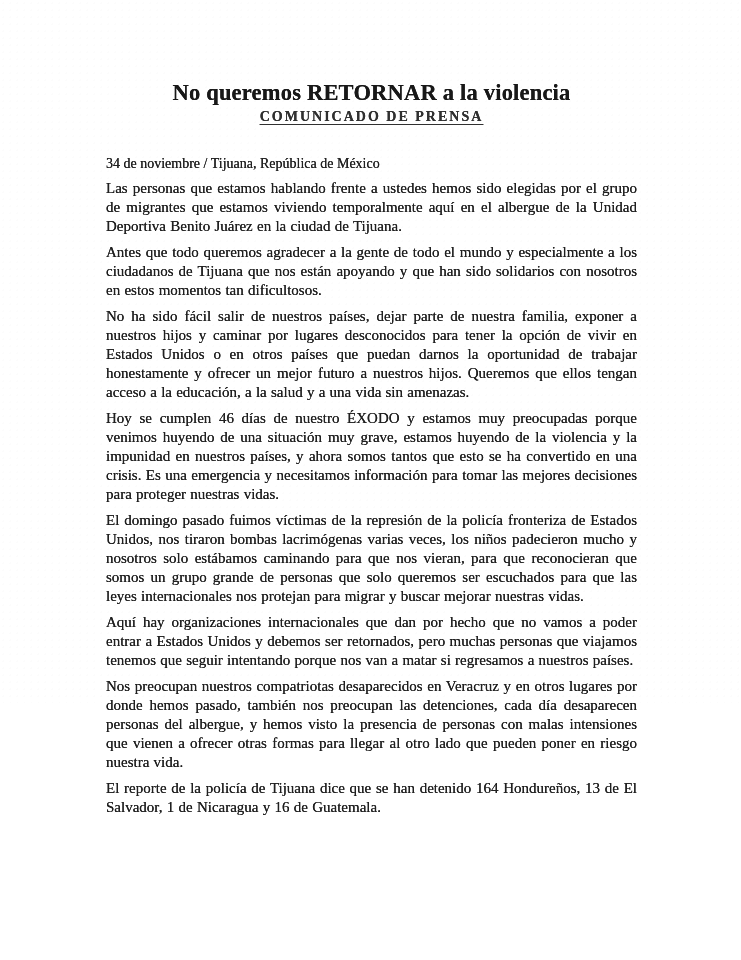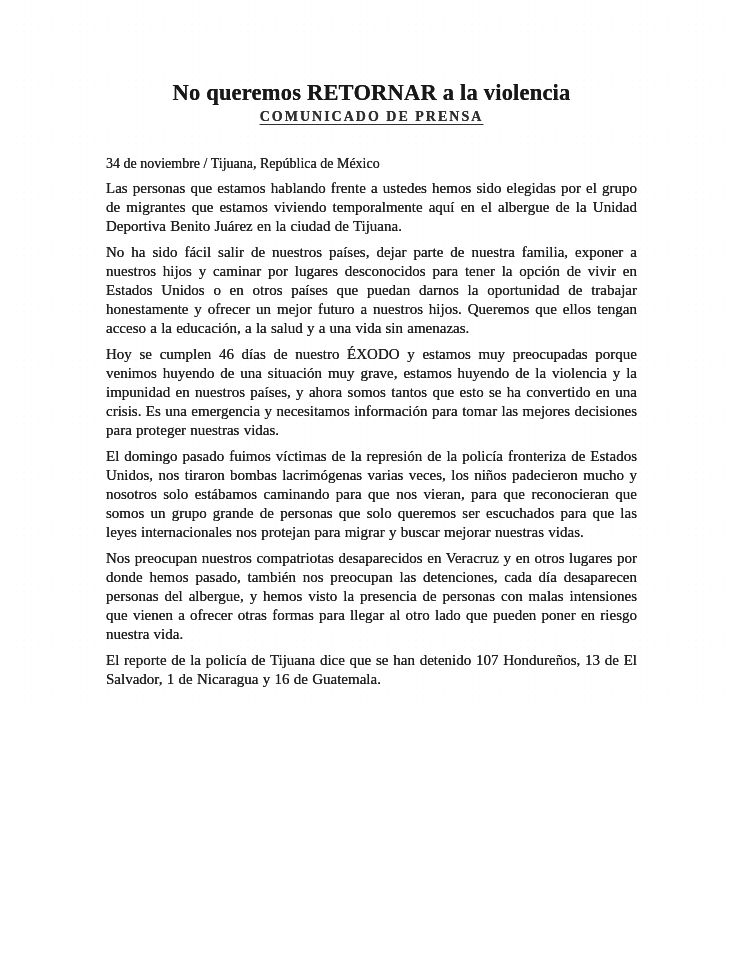--- a/index.html
+++ b/index.html
@@ -77,20 +77,22 @@
 
   <header class="doc-header">
     <h1 class="doc-title">No queremos RETORNAR a la violencia</h1>
     <h2 class="doc-subtitle">COMUNICADO DE PRENSA</h2>
   </header>
 
   <p class="dateline">34 de noviembre / Tijuana, República de México</p>
 
   <section class="body-text">
     <p>Las personas que estamos hablando frente a ustedes hemos sido elegidas por el grupo de migrantes que estamos viviendo temporalmente aquí en el albergue de la Unidad Deportiva Benito Juárez en la ciudad de Tijuana.</p>
+    <p>Antes que todo queremos agradecer a la gente de todo el mundo y especialmente a los ciudadanos de Tijuana que nos están apoyando y que han sido solidarios con nosotros en estos momentos tan dificultosos.</p>
     <p>No ha sido fácil salir de nuestros países, dejar parte de nuestra familia, exponer a nuestros hijos y caminar por lugares desconocidos para tener la opción de vivir en Estados Unidos o en otros países que puedan darnos la oportunidad de trabajar honestamente y ofrecer un mejor futuro a nuestros hijos. Queremos que ellos tengan acceso a la educación, a la salud y a una vida sin amenazas.</p>
     <p>Hoy se cumplen 46 días de nuestro ÉXODO y estamos muy preocupadas porque venimos huyendo de una situación muy grave, estamos huyendo de la violencia y la impunidad en nuestros países, y ahora somos tantos que esto se ha convertido en una crisis. Es una emergencia y necesitamos información para tomar las mejores decisiones para proteger nuestras vidas.</p>
     <p>El domingo pasado fuimos víctimas de la represión de la policía fronteriza de Estados Unidos, nos tiraron bombas lacrimógenas varias veces, los niños padecieron mucho y nosotros solo estábamos caminando para que nos vieran, para que reconocieran que somos un grupo grande de personas que solo queremos ser escuchados para que las leyes internacionales nos protejan para migrar y buscar mejorar nuestras vidas.</p>
+    <p>Aquí hay organizaciones internacionales que dan por hecho que no vamos a poder entrar a Estados Unidos y debemos ser retornados, pero muchas personas que viajamos tenemos que seguir intentando porque nos van a matar si regresamos a nuestros países.</p>
     <p>Nos preocupan nuestros compatriotas desaparecidos en Veracruz y en otros lugares por donde hemos pasado, también nos preocupan las detenciones, cada día desaparecen personas del albergue, y hemos visto la presencia de personas con malas intensiones que vienen a ofrecer otras formas para llegar al otro lado que pueden poner en riesgo nuestra vida.</p>
-    <p>El reporte de la policía de Tijuana dice que se han detenido 107 Hondureños, 13 de El Salvador, 1 de Nicaragua y 16 de Guatemala.</p>
+    <p>El reporte de la policía de Tijuana dice que se han detenido 164 Hondureños, 13 de El Salvador, 1 de Nicaragua y 16 de Guatemala.</p>
   </section>
 
 </div>
 
 </body></html>

